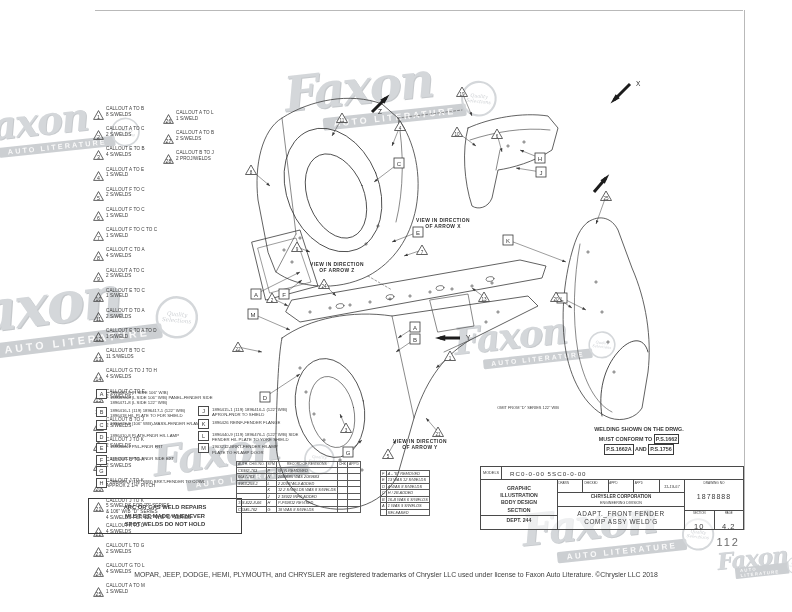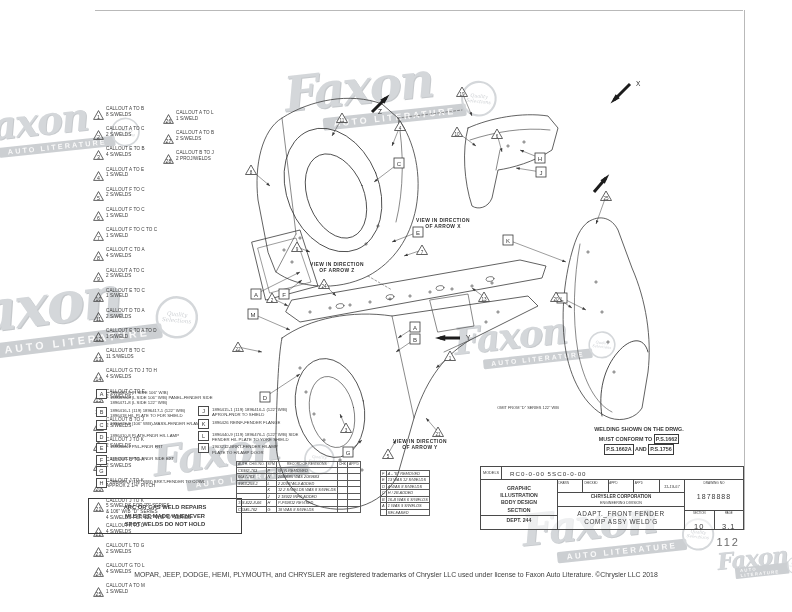--- a/index.html
+++ b/index.html
@@ -749,21 +749,21 @@
         <span class="lbl">DRAWING NO</span>
         <span class="no">1878888</span>
       </div>
       <div class="tb-sp">
         <div class="tb-sp-cell">
           <span class="lbl">SECTION</span>
           <span class="val">10</span>
         </div>
         <div class="tb-sp-cell">
           <span class="lbl">PAGE</span>
-          <span class="val">3.1</span>
+          <span class="val">4.2</span>
         </div>
       </div>
     </div>
   </div>
 </div>
 
 <div id="caption" class="abs">MOPAR, JEEP, DODGE, HEMI, PLYMOUTH, and CHRYSLER are registered trademarks of Chrysler LLC used under license to Faxon Auto Literature. ©Chrysler LLC 2018</div>
 <div id="page-number" class="abs">112</div>
 
 </body></html>

